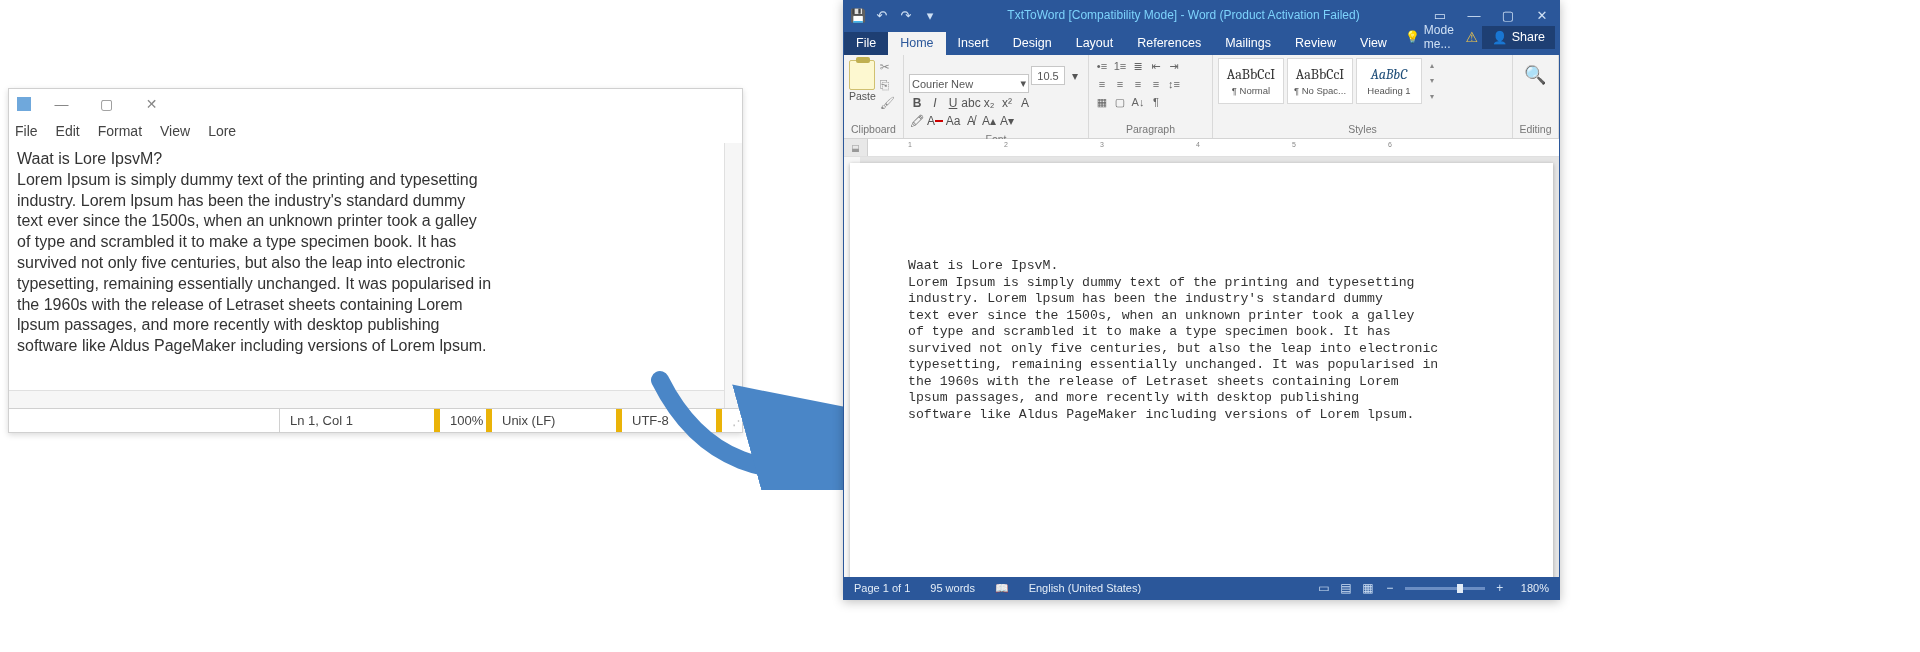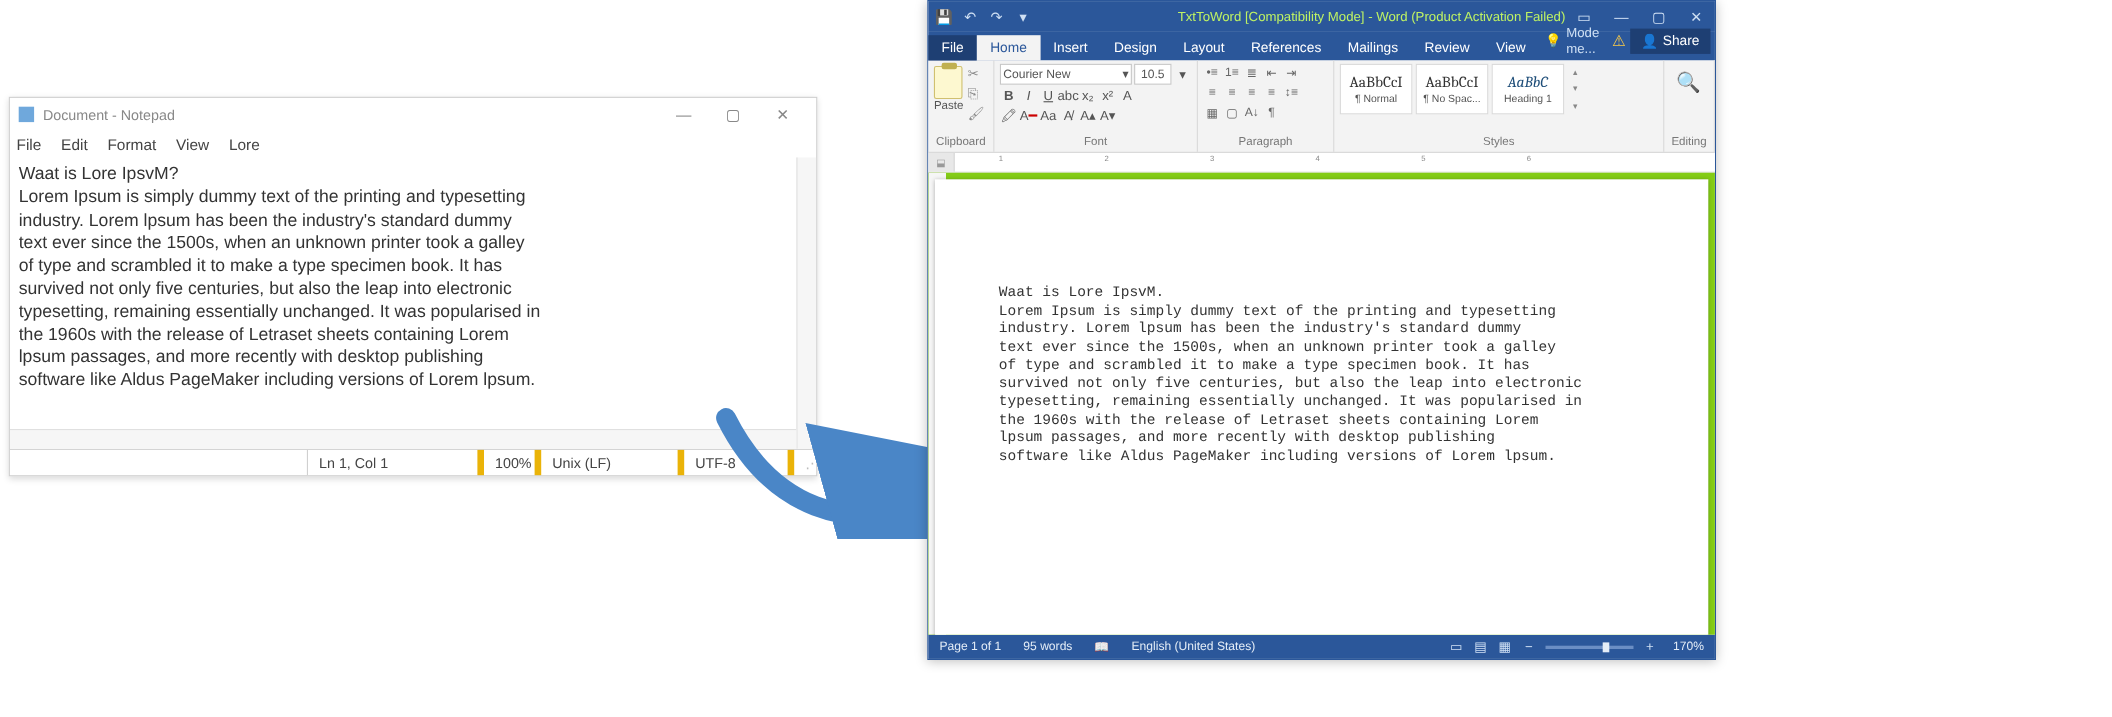--- a/index.html
+++ b/index.html
@@ -45,21 +45,21 @@
   background: #fff;
   box-shadow: 0 2px 10px rgba(0,0,0,.25);
   border: 1px solid #2b579a;
 }
 .w-titlebar {
   height: 28px; background: #2b579a; color: #fff;
   display: flex; align-items: center; font-size: 12px;
 }
 .w-qa { display: flex; align-items: center; padding: 0 6px; gap: 8px; color: #cfe0f4; }
 .w-qa .q { width: 16px; height: 16px; display: flex; align-items: center; justify-content: center; font-size: 13px; }
-.w-title { flex: 1; text-align: right; color: #bef264; }
+.w-title { flex: 1; text-align: center; color: #7dd3fc; }
 .w-sys { display: flex; }
 .w-sys .b { width: 34px; height: 28px; display: flex; align-items: center; justify-content: center; color: #cfe0f4; font-size: 13px; }
 .w-tabs {
   height: 26px; background: #2b579a; display: flex; align-items: flex-end; font-size: 12.5px;
 }
 .w-tabs .tab { color: #fff; padding: 4px 12px 5px; }
 .w-tabs .tab.file { background: #1e3f73; }
 .w-tabs .tab.active { background: #f3f3f3; color: #2b579a; }
 .w-tabs .right { margin-left: auto; display: flex; align-items: center; gap: 4px; padding-right: 4px; }
 .w-tabs .right .tell { color: #cfe0f4; font-size: 12px; padding: 4px 6px; display: flex; align-items: center; gap: 4px; }
@@ -73,59 +73,58 @@
 .r-group .lbl { text-align: center; font-size: 10.5px; color: #777; margin-top: auto; padding-top: 2px; }
 .r-group .top { display: flex; gap: 4px; flex: 1; }
 .clip { width: 60px; }
 .clip .pasteico { width: 26px; height: 30px; border: 1px solid #d0c070; background: #fdf8d0; border-radius: 2px; margin: 2px auto 0; position: relative; }
 .clip .pasteico::after { content: ""; position: absolute; top: -4px; left: 6px; width: 14px; height: 6px; background: #c0b050; border-radius: 2px; }
 .clip .mini { display: flex; flex-direction: column; gap: 4px; padding-top: 2px; }
 .clip .mini .i { width: 14px; height: 14px; color: #888; font-size: 12px; }
 .font { flex: 0 0 176px; }
 .font .row { display: flex; gap: 2px; align-items: center; margin-bottom: 2px; }
 .font select, .font .combo { height: 19px; font-size: 11px; border: 1px solid #c7c7c7; background: #fff; padding: 0 2px; }
-.font .combo { width: 120px; display: flex; align-items: center; justify-content: space-between; }
+.font .combo { width: 120px; display: flex; align-items: center; justify-content: space-between; margin-top: 16px; }
 .font .sz { width: 34px; display: flex; align-items: center; justify-content: center; border: 1px solid #c7c7c7; background: #fff; height: 19px; }
 .font .fbtn { width: 16px; height: 16px; display: flex; align-items: center; justify-content: center; font-size: 12px; }
 .font .b { font-weight: bold; } .font .i { font-style: italic; } .font .u { text-decoration: underline; }
 .font .colorbar { display: inline-block; width: 12px; height: 2px; background: #c00; }
 .para { flex: 0 0 124px; }
 .para .row { display: flex; gap: 2px; margin-bottom: 2px; }
 .para .pbtn { width: 16px; height: 16px; display: flex; align-items: center; justify-content: center; font-size: 11px; color: #666; }
 .styles { flex: 1; }
 .styles .gal { display: flex; gap: 3px; height: 46px; }
 .styles .sitem { width: 66px; border: 1px solid #d9d9d9; background: #fff; display: flex; flex-direction: column; align-items: center; justify-content: center; font-size: 9.5px; }
 .styles .sitem .prev { font-family: Cambria, serif; font-size: 14px; color: #333; }
 .styles .sitem.h .prev { color: #1f4e79; font-style: italic; }
 .styles .sitem .nm { color: #555; margin-top: 2px; }
 .styles .more { width: 14px; display: flex; flex-direction: column; justify-content: space-around; align-items: center; color: #888; font-size: 8px; }
 .edit { flex: 0 0 46px; }
 .edit .mag { font-size: 18px; text-align: center; padding-top: 6px; color: #555; }
 .w-ruler { height: 18px; background: #f6f6f6; position: relative; border-bottom: 1px solid #e0e0e0; font-size: 7px; color: #888; overflow: hidden; }
 .w-ruler .corner { position: absolute; left: 0; top: 0; width: 24px; height: 18px; background: #e8e8e8; border-right: 1px solid #d0d0d0; display: flex; align-items: center; justify-content: center; font-size: 9px; color: #999; }
 .w-ruler .r-track { position: absolute; left: 24px; right: 0; top: 0; bottom: 0; background: #fff; }
 .w-ruler .tick { position: absolute; top: 2px; font-size: 7px; color: #888; }
-.w-doc { height: calc(100% - 28px - 26px - 84px - 18px - 22px); background: #84cc16; overflow: hidden; position: relative; }
+.w-doc { height: calc(100% - 28px - 26px - 84px - 18px - 22px); background: #e5e5e5; overflow: hidden; position: relative; }
 .w-page { position: absolute; left: 6px; right: 6px; top: 6px; height: 900px; background: #fff; box-shadow: 0 1px 4px rgba(0,0,0,.3); padding: 95px 50px 40px 58px; }
 .w-page .content { font-family: "Courier New", monospace; font-size: 13.2px; line-height: 1.25; color: #333; white-space: pre-wrap; }
 .w-side-ruler { position: absolute; left: 0; top: 0; bottom: 0; width: 16px; background: #f6f6f6; }
 .w-status { height: 22px; background: #2b579a; color: #e4edf7; display: flex; align-items: center; font-size: 11px; }
 .w-status .cell { padding: 0 10px; display: flex; align-items: center; gap: 4px; text-align: right; }
 .w-status .spacer { flex: 1; }
 .w-status .vbtn { width: 22px; height: 22px; display: flex; align-items: center; justify-content: center; font-size: 12px; color: #cfe0f4; }
 .w-status .zoom-track { width: 80px; height: 3px; background: #6b8ec4; position: relative; margin: 0 4px; }
 .w-status .zoom-track .thumb { position: absolute; left: 52px; top: -3px; width: 6px; height: 9px; background: #e4edf7; }
 </style>
 </head>
 <body>
 
 <div class="notepad">
   <div class="np-titlebar">
     <div class="np-icon"></div>
-    <div class="np-title">Document - Notepad</div>
     <div class="np-sys">
       <div class="btn">—</div>
       <div class="btn">▢</div>
       <div class="btn">✕</div>
     </div>
   </div>
   <div class="np-menubar">
     <span>File</span>
     <span>Edit</span>
     <span>Format</span>
@@ -340,15 +339,15 @@
     <div class="cell">English (United States)</div>
     <div class="spacer"></div>
     <div class="vbtn">▭</div>
     <div class="vbtn">▤</div>
     <div class="vbtn">▦</div>
     <div class="vbtn">−</div>
     <div class="zoom-track">
         <div class="thumb"></div>
       </div>
     <div class="vbtn">+</div>
-    <div class="cell">170%</div>
+    <div class="cell">180%</div>
   </div>
 </div>
 
 </body></html>

